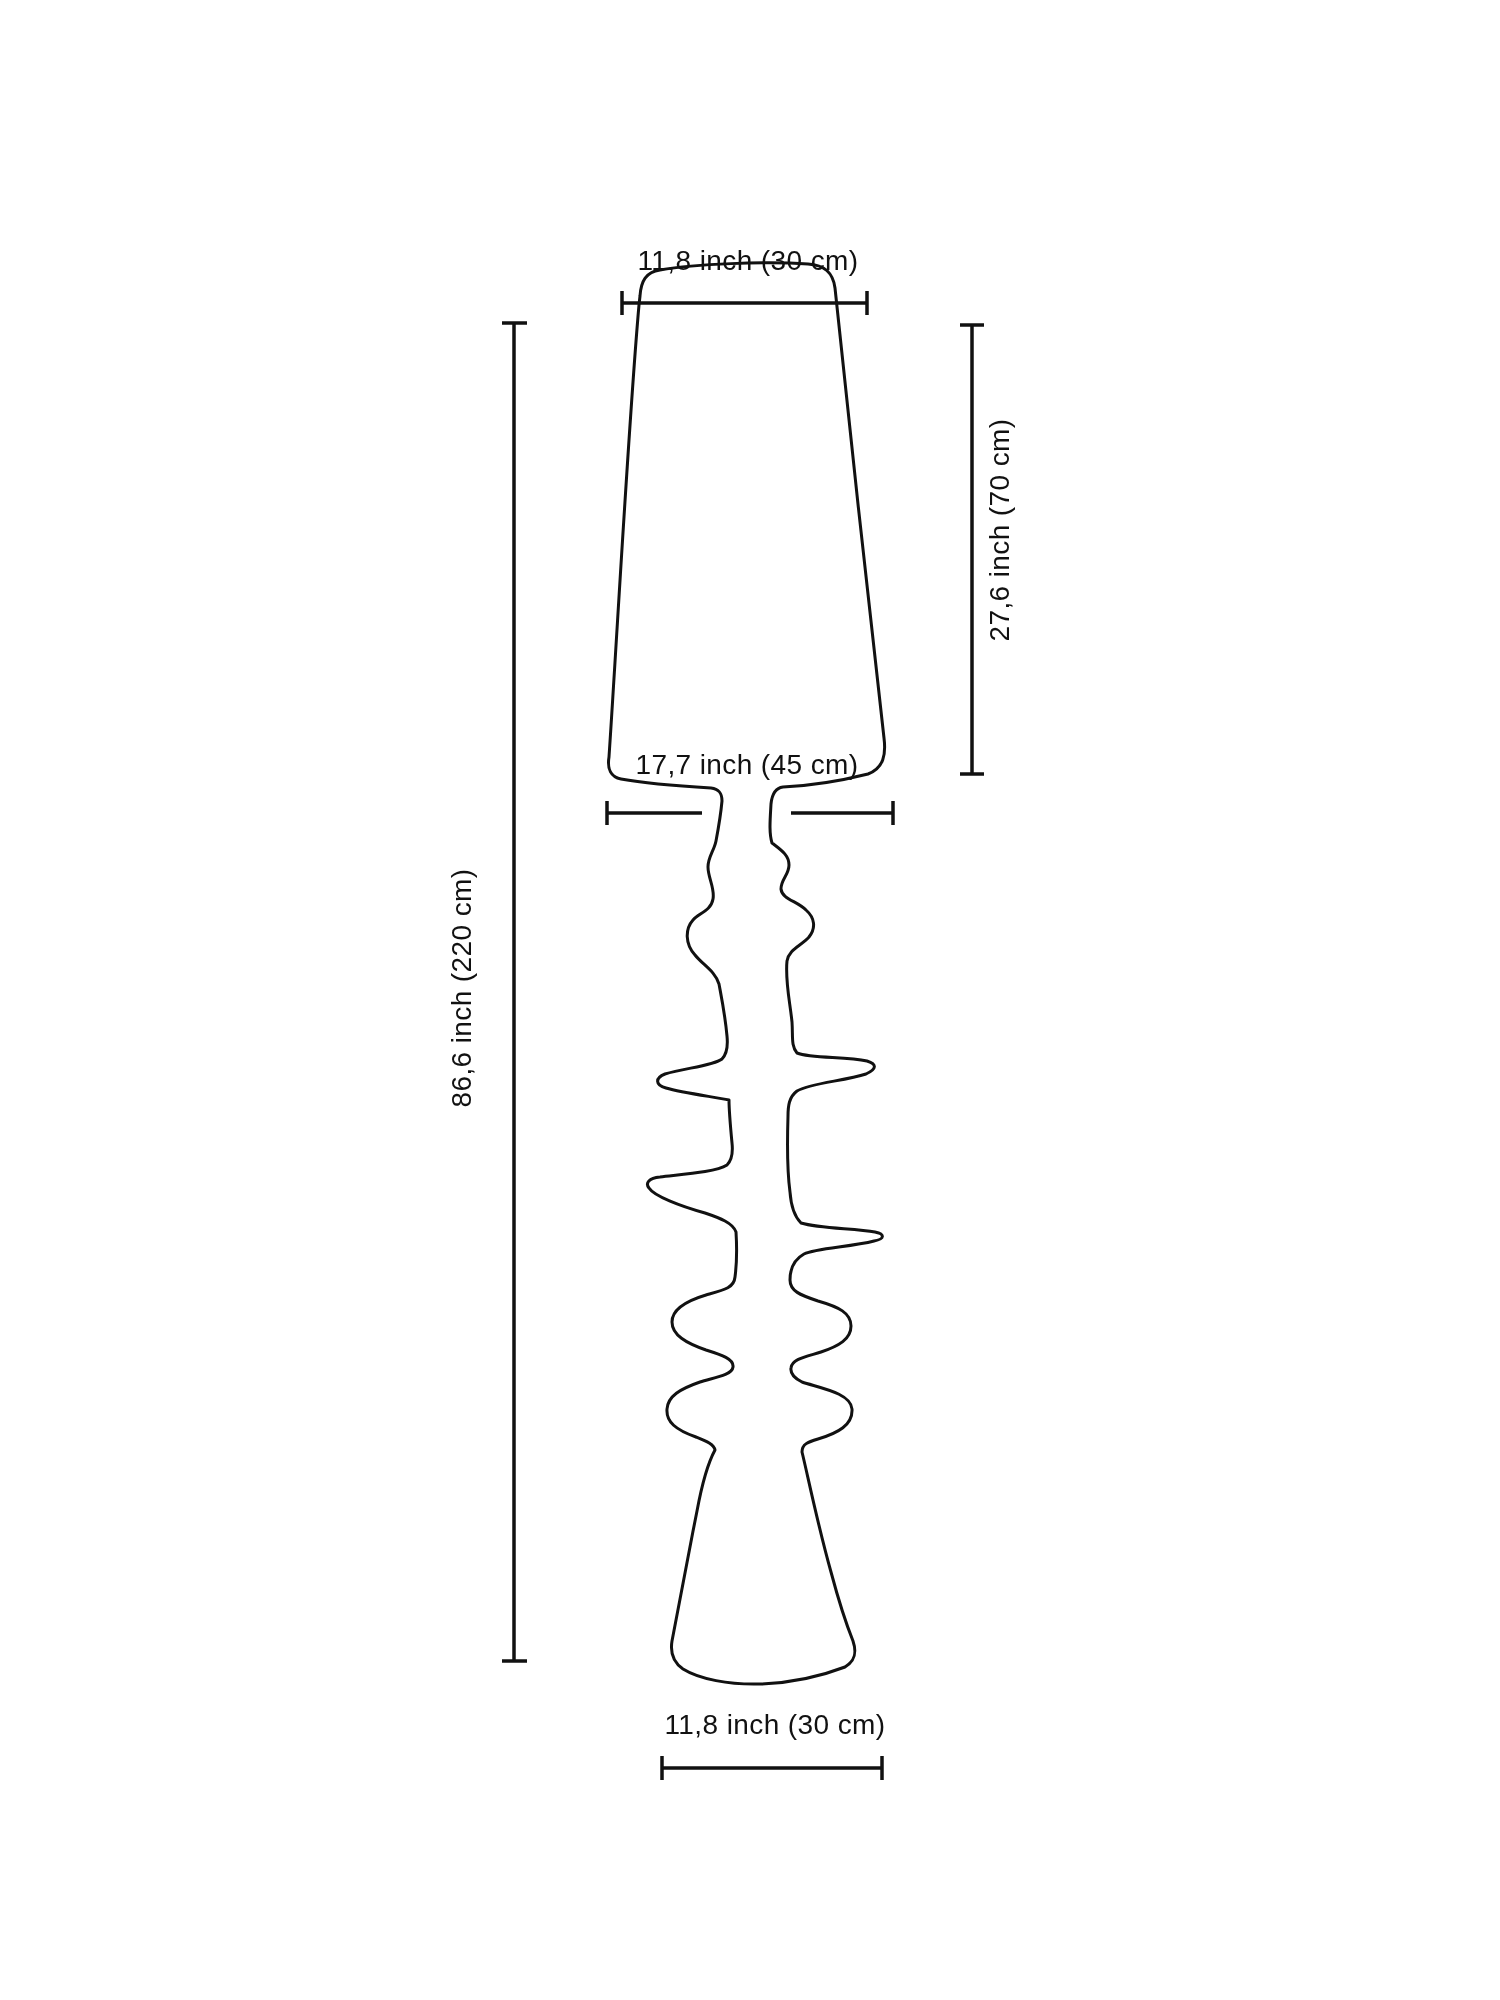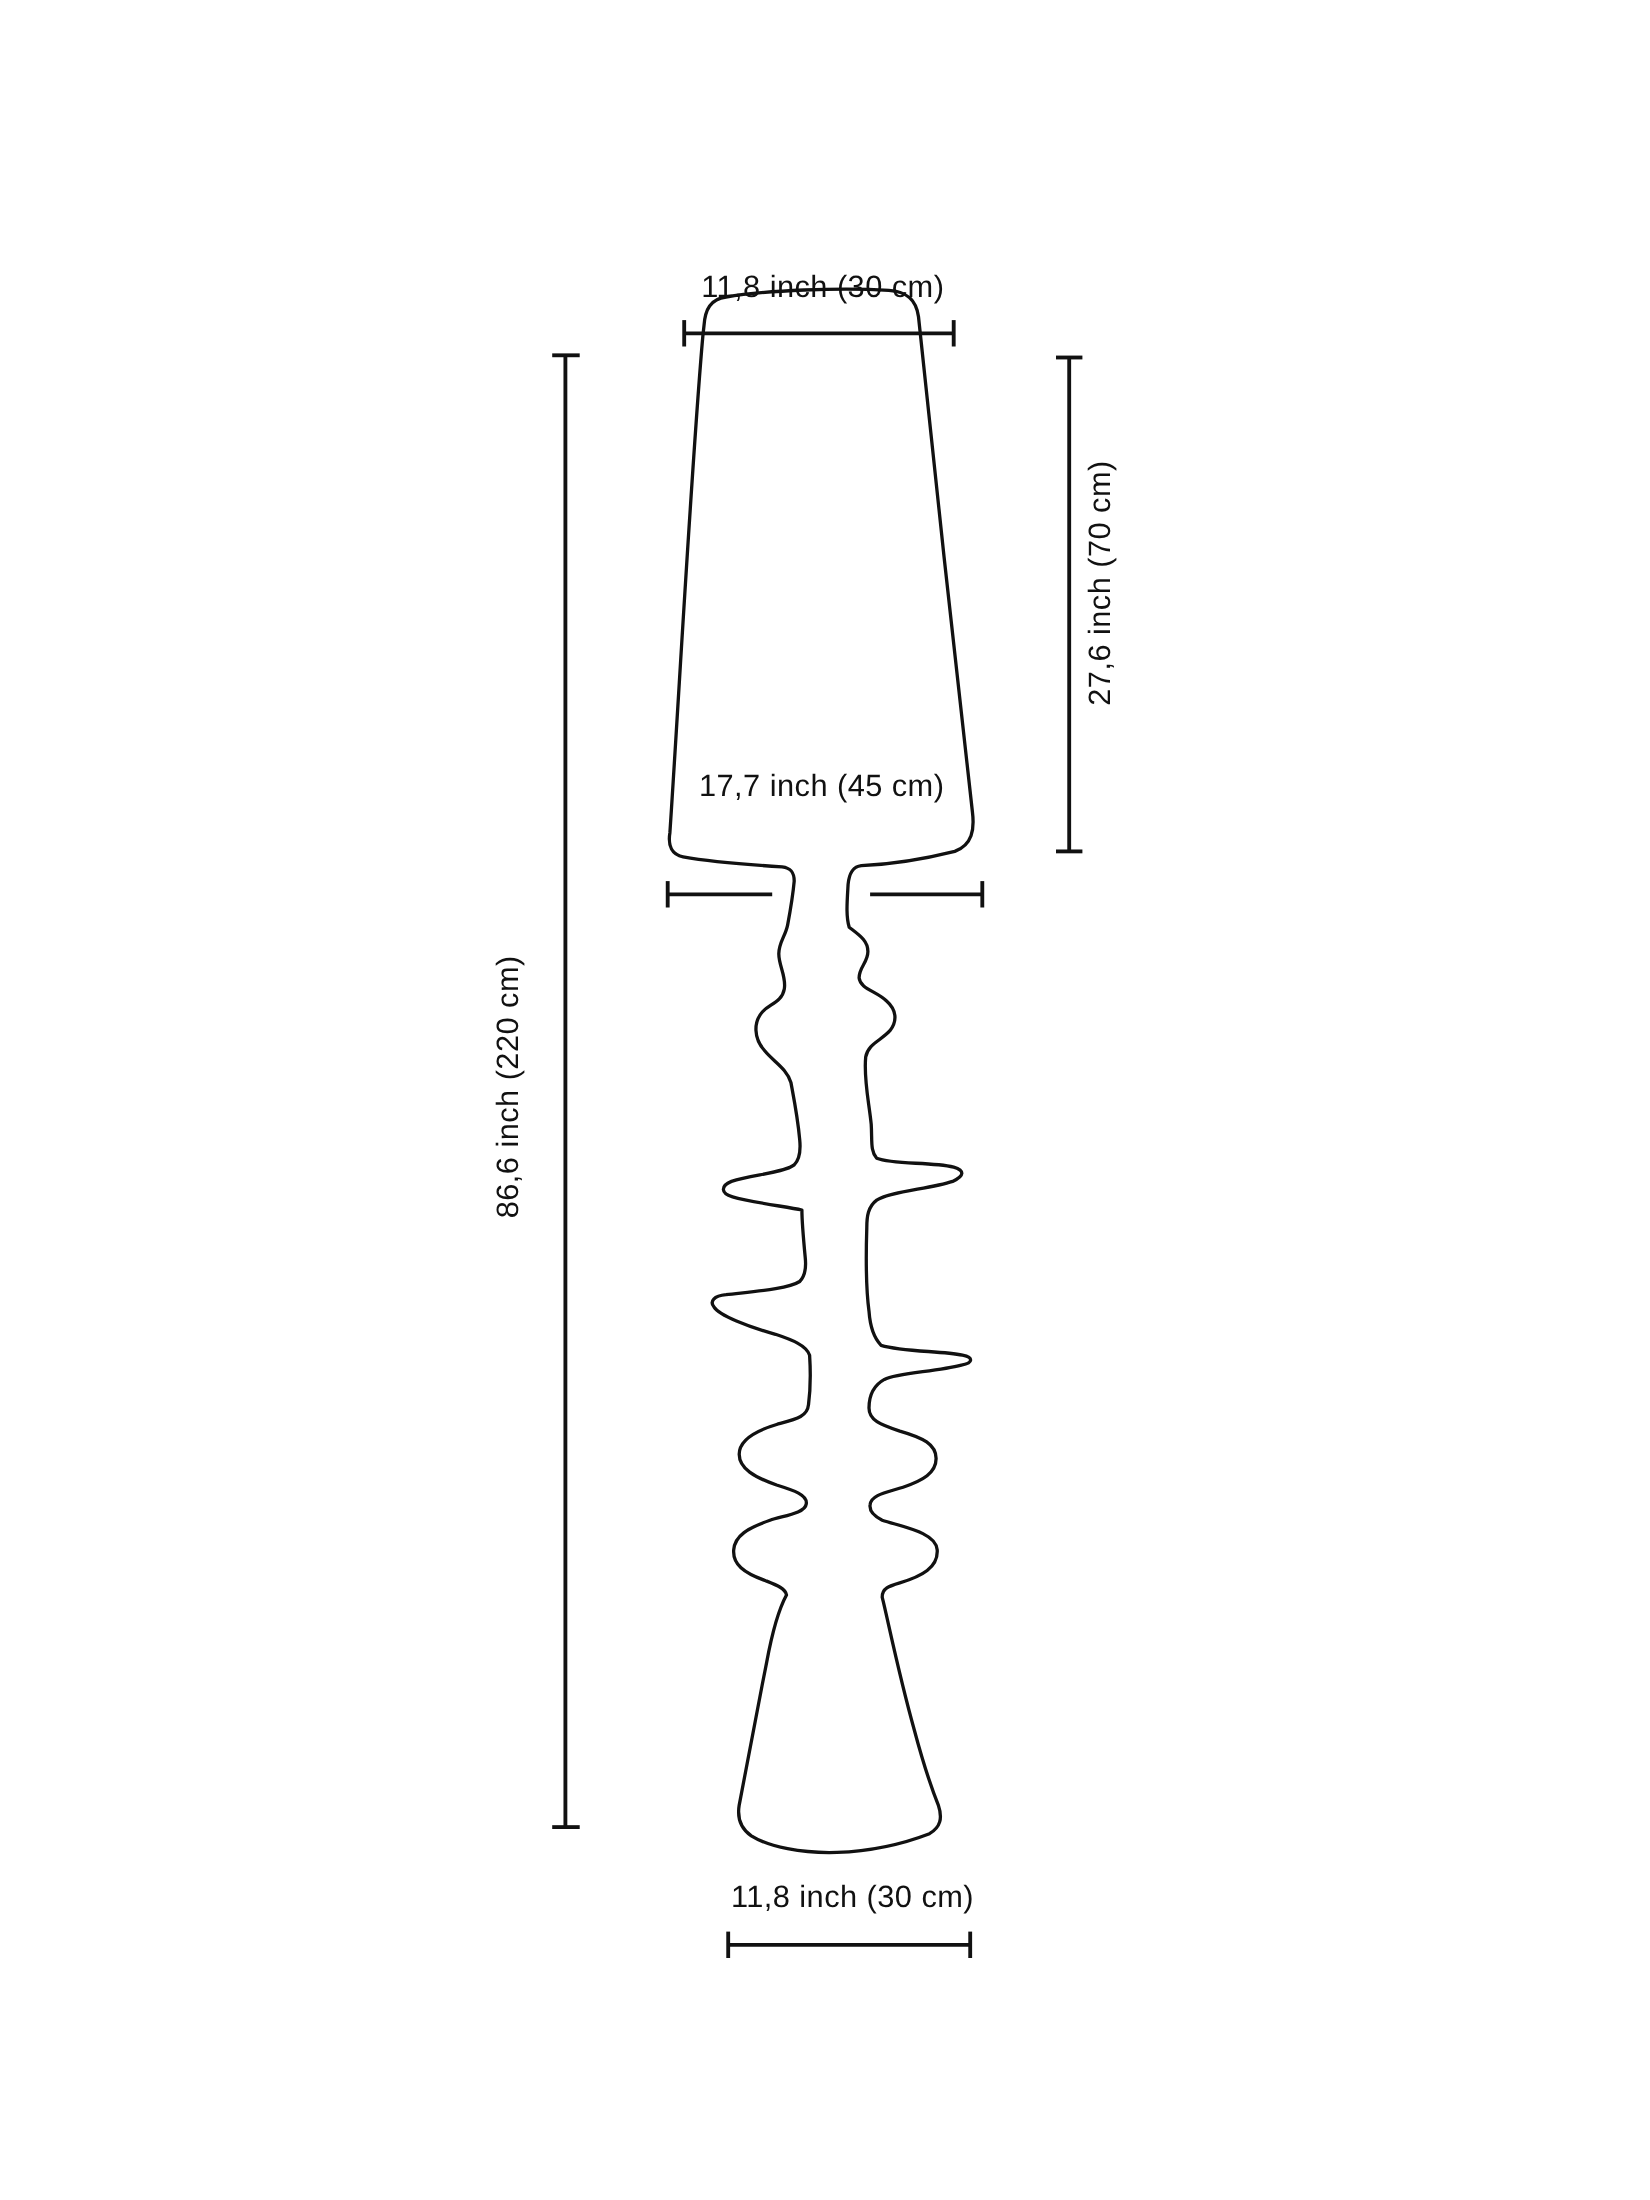--- a/index.html
+++ b/index.html
@@ -158,19 +158,19 @@
       <path class="dim-line" d="M 662 1768 H 882"></path>
       <path class="dim-line" d="M 662 1756 V 1780"></path>
       <path class="dim-line" d="M 882 1756 V 1780"></path>
     </g>
   </svg>
 
   <div class="dim-label" style="left:748px; top:261px;">11,8 inch (30 cm)</div>
 
   <div class="dim-label vertical" style="left:1000px; top:530px;">27,6 inch (70 cm)</div>
 
-  <div class="dim-label" style="left:747px; top:715px;">17,7 inch (45 cm)</div>
+  <div class="dim-label" style="left:747px; top:765px;">17,7 inch (45 cm)</div>
 
   <div class="dim-label vertical" style="left:462px; top:988px;">86,6 inch (220 cm)</div>
 
   <div class="dim-label" style="left:775px; top:1725px;">11,8 inch (30 cm)</div>
 
 </div>
 
 </body></html>

